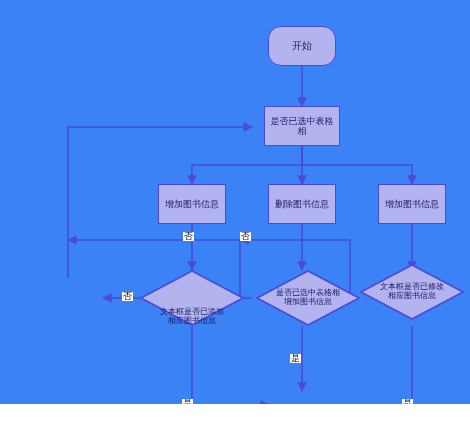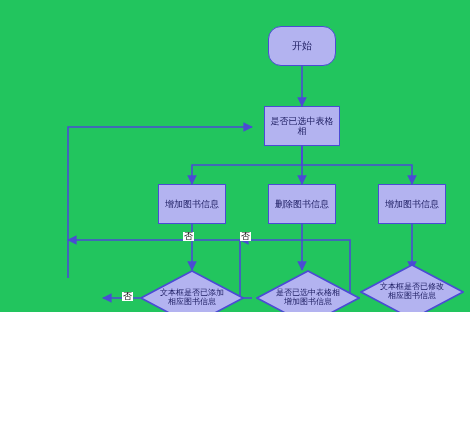--- a/index.html
+++ b/index.html
@@ -8,23 +8,23 @@
     background: #ffffff;
   }
   body {
     width: 470px;
     height: 440px;
     font-family: "DejaVu Sans", "Liberation Sans", sans-serif;
   }
   #flowchart-root {
     position: relative;
     width: 470px;
-    height: 312px;
+    height: 404px;
     overflow: hidden;
-    background: #22c55e;
+    background: #3b82f6;
   }
   #edge-layer {
     position: absolute;
     left: 0;
     top: 0;
     width: 470px;
     height: 440px;
   }
   .node {
     position: absolute;
@@ -120,21 +120,21 @@
 
   <div class="node node-process" style="left:158px; top:184px; width:68px; height:40px;">
     <span>增加图书信息</span>
   </div>
 
   <div class="node node-process" style="left:378px; top:184px; width:68px; height:40px;">
     <span>增加图书信息</span>
   </div>
 
 
-  <div class="node node-decision" style="left:140px; top:270px; width:104px; height:56px;">
+  <div class="node node-decision" style="left:140px; top:270px; width:104px; height:56px;align-items:flex-end;">
     <svg class="diamond-shape" viewBox="0 0 104 56" preserveAspectRatio="none" xmlns="http://www.w3.org/2000/svg">
       <polygon points="52,1 103,28 52,55 1,28" fill="#b3b3f0" stroke="#4b4bd4" stroke-width="1.6"></polygon>
     </svg>
     <div class="dtext">
       <div>文本框是否已添加</div>
       <div>相应图书信息</div>
     </div>
   </div>
 
   <div class="node node-decision" style="left:256px; top:270px; width:104px; height:56px;">

